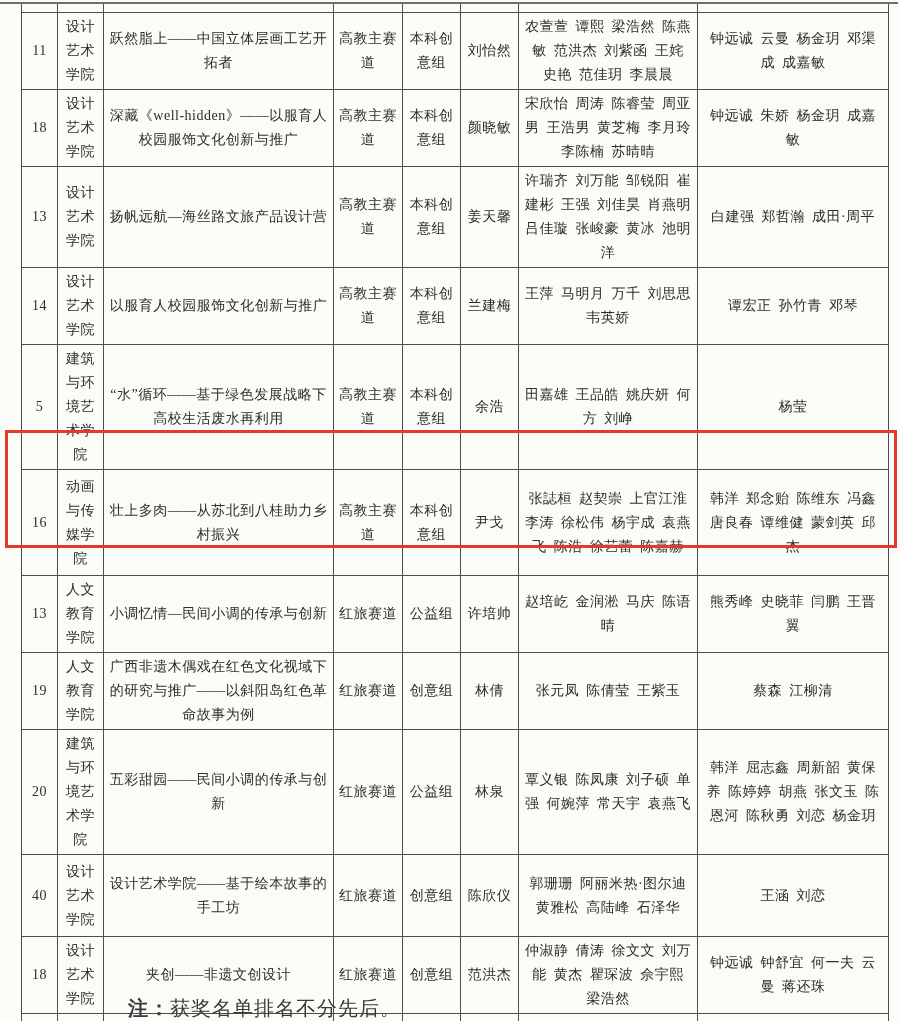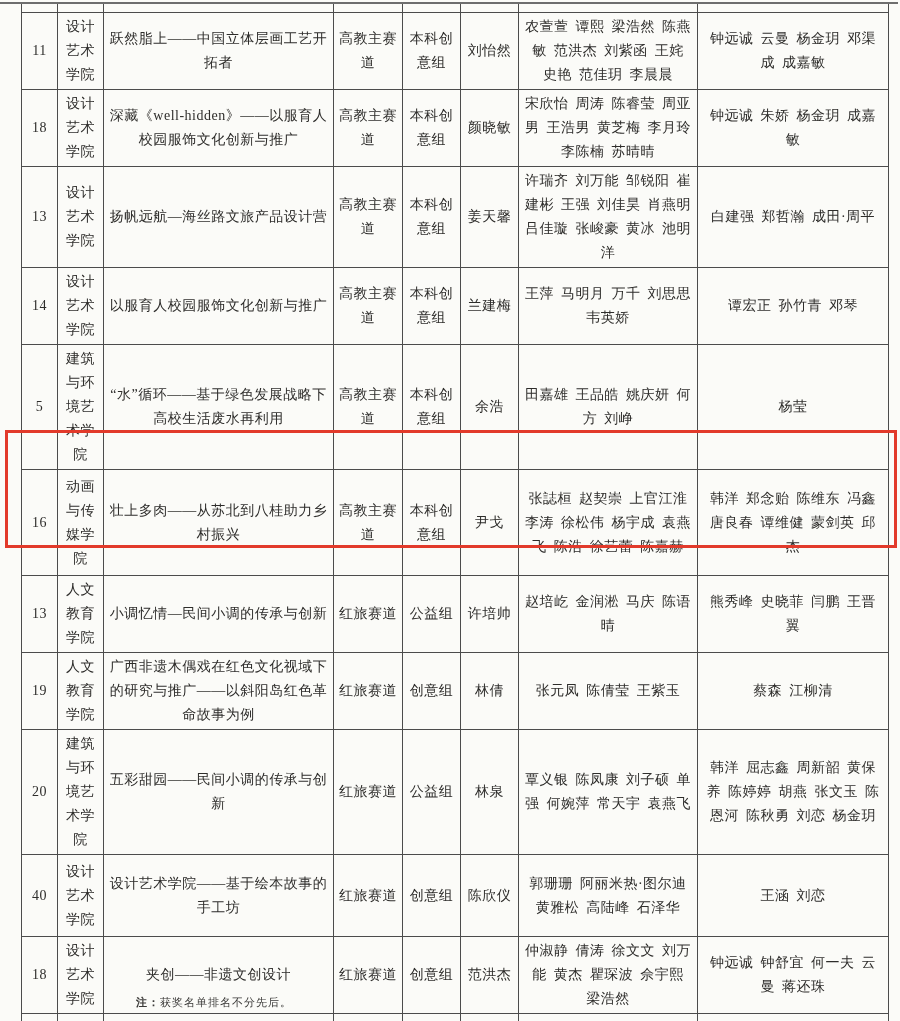--- a/index.html
+++ b/index.html
@@ -30,22 +30,22 @@
   td.cell-project { padding:2px 6px;margin-left:37px; }
   .highlight-box {
     position:absolute; left:5px; top:430px; width:886px; height:112px;
     border:3px solid #e23a2b;
     pointer-events:none;
   }
   .stub { position:absolute; width:1px; background:#4c4c4c; }
   .stub.top { top:4px; height:8px; }
   .stub.bottom { top:993px; height:5px; }
   .note {
-    position:absolute; left:136px; top:995px;
-    font-size:11px; letter-spacing:1px; color:#3a3937;
+    position:absolute; left:128px; top:995px;
+    font-size:20px; letter-spacing:1px; color:#3a3937;
   }
   .note .note-label { font-weight:bold; }
 </style>
 </head>
 <body>
 
 <div class="page">
   <div class="top-crop-line"></div>
 
   <table class="award-table">

